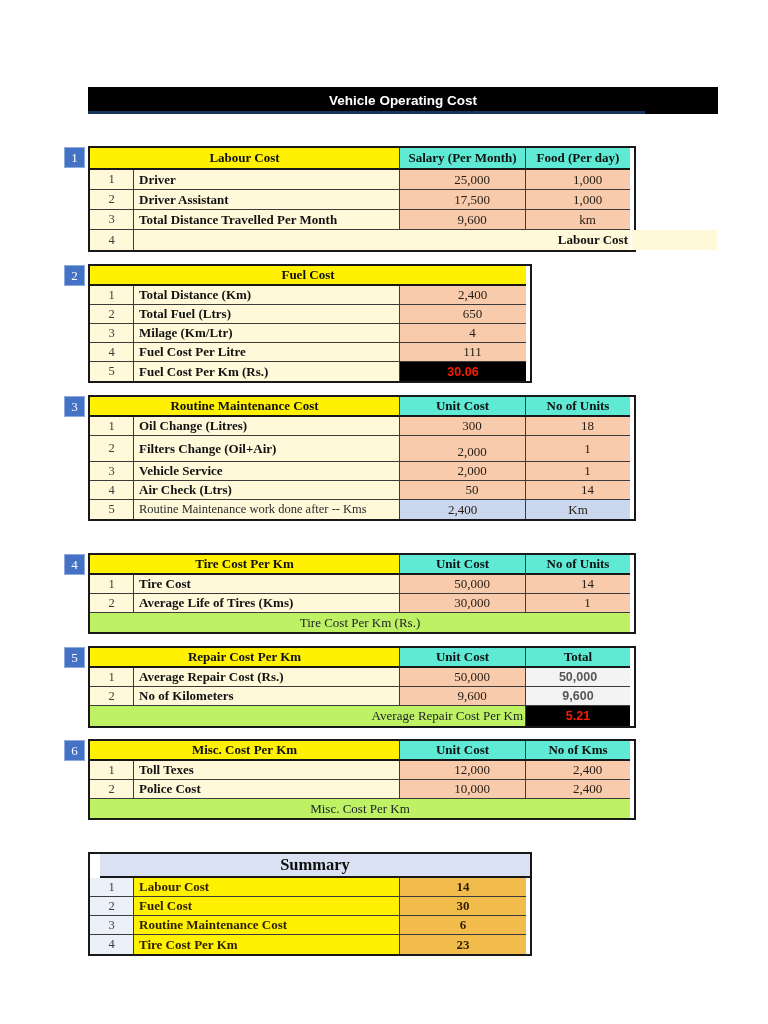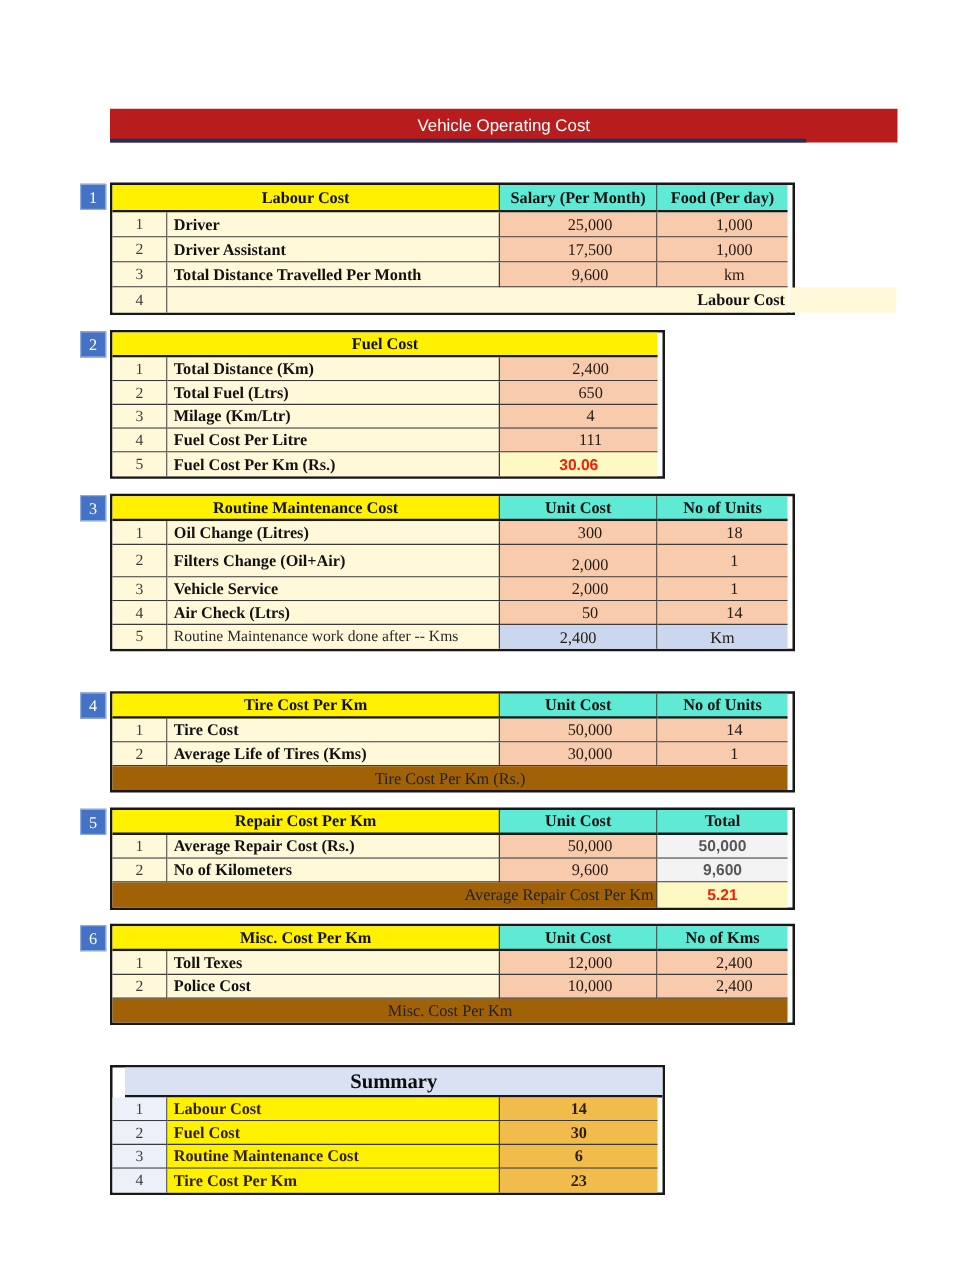--- a/index.html
+++ b/index.html
@@ -1,21 +1,21 @@
 <!DOCTYPE html>
 <html><head>
 <meta charset="utf-8">
 <style>
   html,body{margin:0;padding:0;}
   .page{position:relative;width:768px;height:1024px;background:#ffffff;overflow:hidden;
         font-family:"Liberation Serif",serif;}
 
-  .titlebar{position:absolute;left:88px;top:87px;width:630px;height:27px;background:#b91c1c;
+  .titlebar{position:absolute;left:88px;top:87px;width:630px;height:27px;background:#000000;
             display:flex;align-items:center;justify-content:center;color:#ffffff;
-            font-family:"Liberation Sans",sans-serif;font-weight:normal;font-size:13.5px;}
+            font-family:"Liberation Sans",sans-serif;font-weight:bold;font-size:13.5px;}
   .titlebar::after{content:"";position:absolute;left:0;bottom:0;width:557px;height:3px;background:#17345F;}
 
   .badge{position:absolute;left:64px;width:21px;height:21px;background:#4472C4;color:#ffffff;
          display:flex;align-items:center;justify-content:center;font-size:13px;
          border:1px solid #8FAADC;box-sizing:border-box;font-family:"Liberation Serif",serif;}
 
   .tbl{position:absolute;background:#ffffff;border:2px solid #181818;}
   .row{display:flex;}
   .cell{display:flex;align-items:center;justify-content:center;box-sizing:border-box;
         border-right:1px solid #3b3b3b;border-bottom:1px solid #3b3b3b;
@@ -30,26 +30,26 @@
 
   .th{font-weight:bold;color:#111;}
   .yellow{background:#FFF100;}
   .lav{background:#5eead4;}
   .peach{background:#F8CBAD;padding-left:19px;}
   .num{background:#FFF8D9;color:#3c3c3c;font-size:12.5px;}
   .lbl{background:#FFF8D9;justify-content:flex-start;padding-left:5px;font-weight:bold;color:#121212;}
   .lbl.plain{font-weight:normal;font-size:12.5px;color:#2b2b2b;}
   .right{justify-content:flex-end;padding-right:2px;}
   .vbottom{align-items:flex-end;padding-bottom:1px;}
-  .gold-red{background:#fef9c3;color:#FB1C00;font-family:"Liberation Sans",sans-serif;
+  .gold-red{background:#000000;color:#FB1C00;font-family:"Liberation Sans",sans-serif;
             font-weight:bold;font-size:12.5px;}
   .total-val{background:#F3F3F3;color:#575757;font-family:"Liberation Sans",sans-serif;
              font-weight:bold;font-size:12.5px;}
   .lav2{background:#CBD7EE;}
-  .footer-lav{background:#a16207;font-weight:normal;color:#20232b;}
+  .footer-lav{background:#bef264;font-weight:normal;color:#20232b;}
   .sum-head{background:#D9E1F2;font-weight:bold;font-size:16.5px;color:#0e0e0e;margin-left:10px;}
   .sum-num{background:#ECF0F8;color:#3c3c3c;font-size:12.5px;}
   .sum-label{background:#FFF100;justify-content:flex-start;padding-left:5px;font-weight:bold;color:#2e1f00;}
   .sum-val{background:#F2BC4D;font-weight:bold;color:#2e1f00;}
   .strip{position:absolute;background:#FFF8D9;}
 </style>
 </head>
 <body>
 
 <div class="page">

